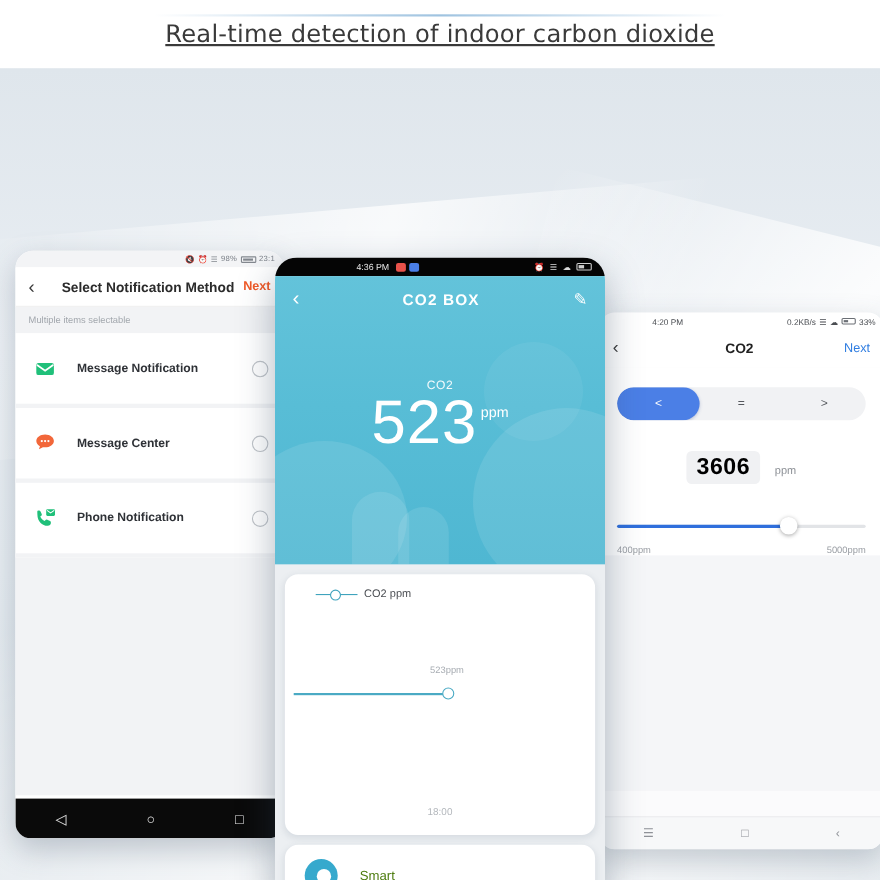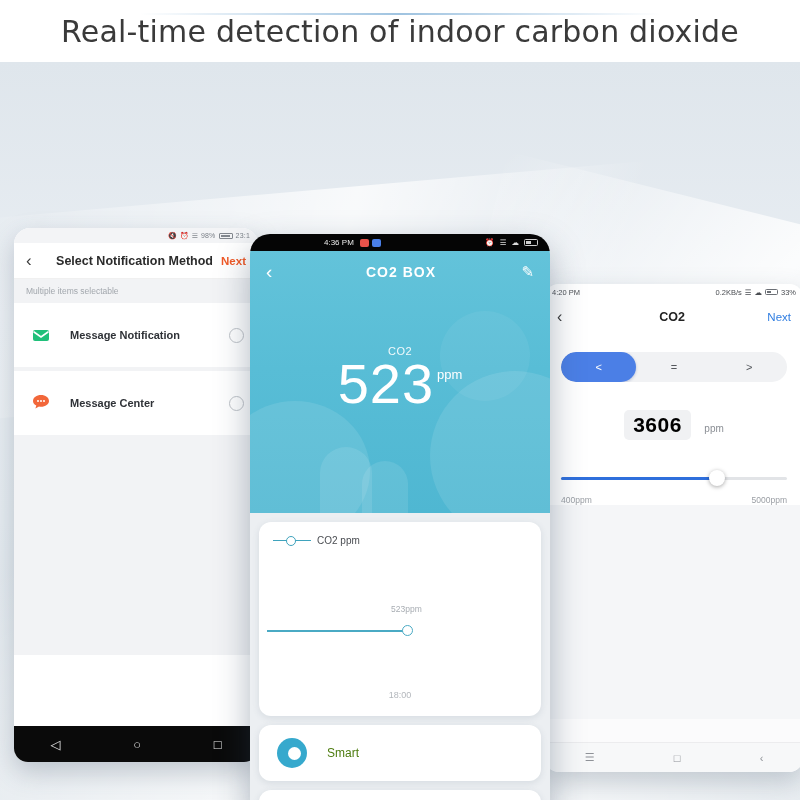--- a/index.html
+++ b/index.html
@@ -10,23 +10,24 @@
     position: relative;
   }
 
   
   .banner {
     position: absolute; left: 0; top: 0; width: 800px; height: 62px;
     background: #ffffff;
     display: flex; align-items: center; justify-content: center;
   }
   .banner-title {
-    font-size: 30px; color: #3a3a3a; letter-spacing: .2px;
+    font-size: 22px; color: #3a3a3a; letter-spacing: .2px;
     font-family: "DejaVu Sans", sans-serif; font-weight: 400;
     white-space: nowrap;
+    text-decoration: underline;
   }
   .banner-rule {
     position: absolute; left: 140px; top: 13px; width: 520px; height: 2px;
     background: linear-gradient(90deg, rgba(255,255,255,0) 0%, #9fc3e0 50%, rgba(255,255,255,0) 100%);
   }
 
   
   .scene {
     position: absolute; left: 0; top: 62px; width: 800px; height: 738px;
     background:
@@ -98,21 +99,21 @@
     left: 545px; top: 222px; width: 258px; height: 488px;
     border-radius: 14px;
     background: #fbfbfc;
     box-shadow: 0 10px 26px rgba(60,80,100,.26);
     z-index: 2;
   }
   .r-status {
     height: 16px; background: #ffffff; display: flex; align-items: center;
     padding: 0 7px; font-size: 7.5px; color: #4a4d52;
   }
-  .r-status .left { flex: 0 0 auto; }
+  .r-status .left { flex: 0 0 auto; margin-left: 41px; }
   .r-status .right { margin-left: auto; display: flex; align-items: center; gap: 3px; }
   .r-batt { width: 13px; height: 6px; border: 1px solid #6b6f75; border-radius: 1.5px; position: relative; }
   .r-batt:before { content:""; position:absolute; left:1px; top:1px; bottom:1px; width:4px; background:#6b6f75; }
   .r-nav {
     display: flex; align-items: center; padding: 0 12px; height: 34px; background: #ffffff;
   }
   .r-nav .back { font-size: 16px; color: #3b3b3b; width: 20px; }
   .r-nav .title { flex: 1; text-align: center; font-size: 12.5px; font-weight: bold; color: #232323; }
   .r-nav .next { font-size: 11.5px; color: #2f7de1; }
   .r-body { background: #ffffff; padding: 18px 16px 0; }
@@ -180,21 +181,21 @@
   .c-reading { position: relative; z-index: 3; text-align: center; margin-top: 52px; }
   .c-reading .lbl { font-size: 11px; color: rgba(255,255,255,.92); letter-spacing: .5px; }
   .c-reading .numline { display: flex; align-items: flex-start; justify-content: center; margin-top: -2px; }
   .c-reading .num { font-size: 56px; color: #ffffff; font-weight: 400; line-height: 1.02; letter-spacing: 1px; }
   .c-reading .ppm { font-size: 13px; color: #ffffff; margin-top: 12px; margin-left: 3px; }
 
   .c-scroll { background: #eceff2; padding: 9px 9px 0; height: 307px; }
   .c-card {
     background: #ffffff; border-radius: 12px; box-shadow: 0 2px 7px rgba(80,100,120,.14);
   }
-  .c-chart { height: 194px; padding: 13px 14px 0; position: relative; }
+  .c-chart { height: 237px; padding: 13px 28px 0; position: relative; }
   .c-legend { display: flex; align-items: center; gap: 6px; }
   .c-legend .lgline { width: 38px; height: 1.6px; background: #3fa3bd; position: relative; }
   .c-legend .lgline:after {
     content:""; position:absolute; left:13px; top:-4px; width:8px; height:8px;
     border: 1.6px solid #3fa3bd; border-radius: 50%; background:#ffffff;
   }
   .c-legend .lgtxt { font-size: 10px; color: #4a4d52; }
   .c-plot { position: absolute; left: 0; right: 0; top: 58px; height: 100px; }
   .c-line { position:absolute; left: 8px; top: 50px; width: 142px; height: 1.8px; background:#4aaac4; }
   .c-dot {
@@ -259,20 +260,31 @@
           <path d="M11 3c4.4 0 8 2.6 8 5.9 0 3.2-3.6 5.8-8 5.8-.7 0-1.4-.1-2-.2l-3.6 2 .9-2.9C4.4 12.5 3 10.8 3 8.9 3 5.6 6.6 3 11 3z" fill="#f2673a"></path>
           <circle cx="8" cy="9" r="1" fill="#fff"></circle>
             <circle cx="11" cy="9" r="1" fill="#fff"></circle>
             <circle cx="14" cy="9" r="1" fill="#fff"></circle>
         </svg>
       </span>
       <span class="l-label">Message Center</span>
       <span class="l-radio"></span>
     </div>
 
+    <div class="l-item">
+      <span class="l-ico">
+        <svg width="22" height="22" viewBox="0 0 22 22">
+          <path d="M5 4c1 0 1.6.3 2 1.3l.9 2c.3.7.1 1.2-.4 1.6l-.9.7c.8 1.9 2.2 3.3 4.1 4.1l.7-.9c.4-.5.9-.7 1.6-.4l2 .9c1 .4 1.3 1 1.3 2 0 1.6-1.3 2.7-2.9 2.7C8.2 18 4 13.8 4 7.9 4 5.3 3.4 4 5 4z" fill="#20c07a"></path>
+          <rect x="12" y="3" width="8" height="6" rx="1.2" fill="#20c07a"></rect>
+          <path d="M12.7 4l3.3 2.3L19.3 4" stroke="#fff" stroke-width="1" fill="none"></path>
+        </svg>
+      </span>
+      <span class="l-label">Phone Notification</span>
+      <span class="l-radio"></span>
+    </div>
 
     <div class="l-filler"></div>
 
     <div class="l-bottom">
       <span>◁</span>
       <span>○</span>
       <span>□</span>
     </div>
   </div>
 

